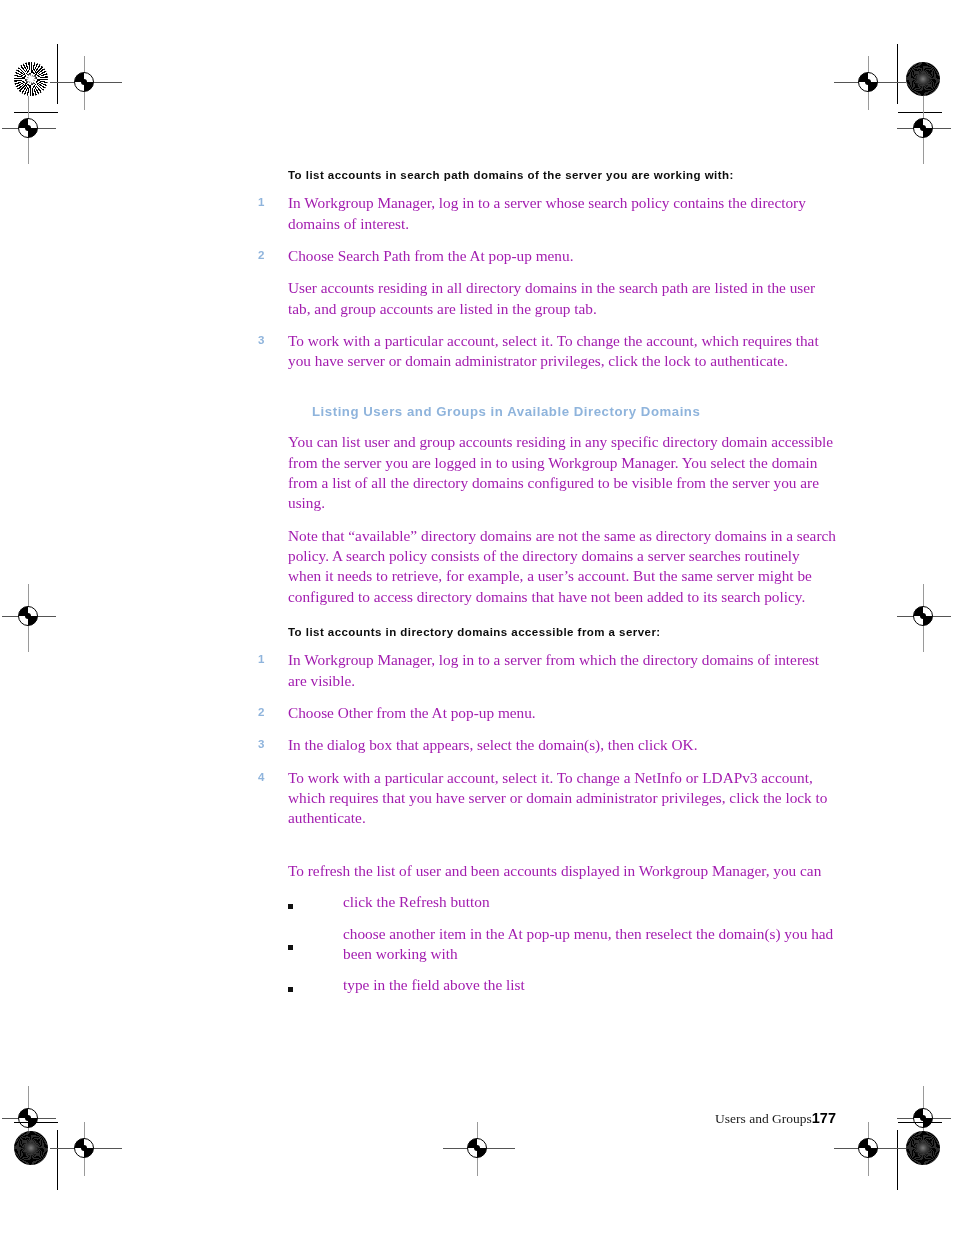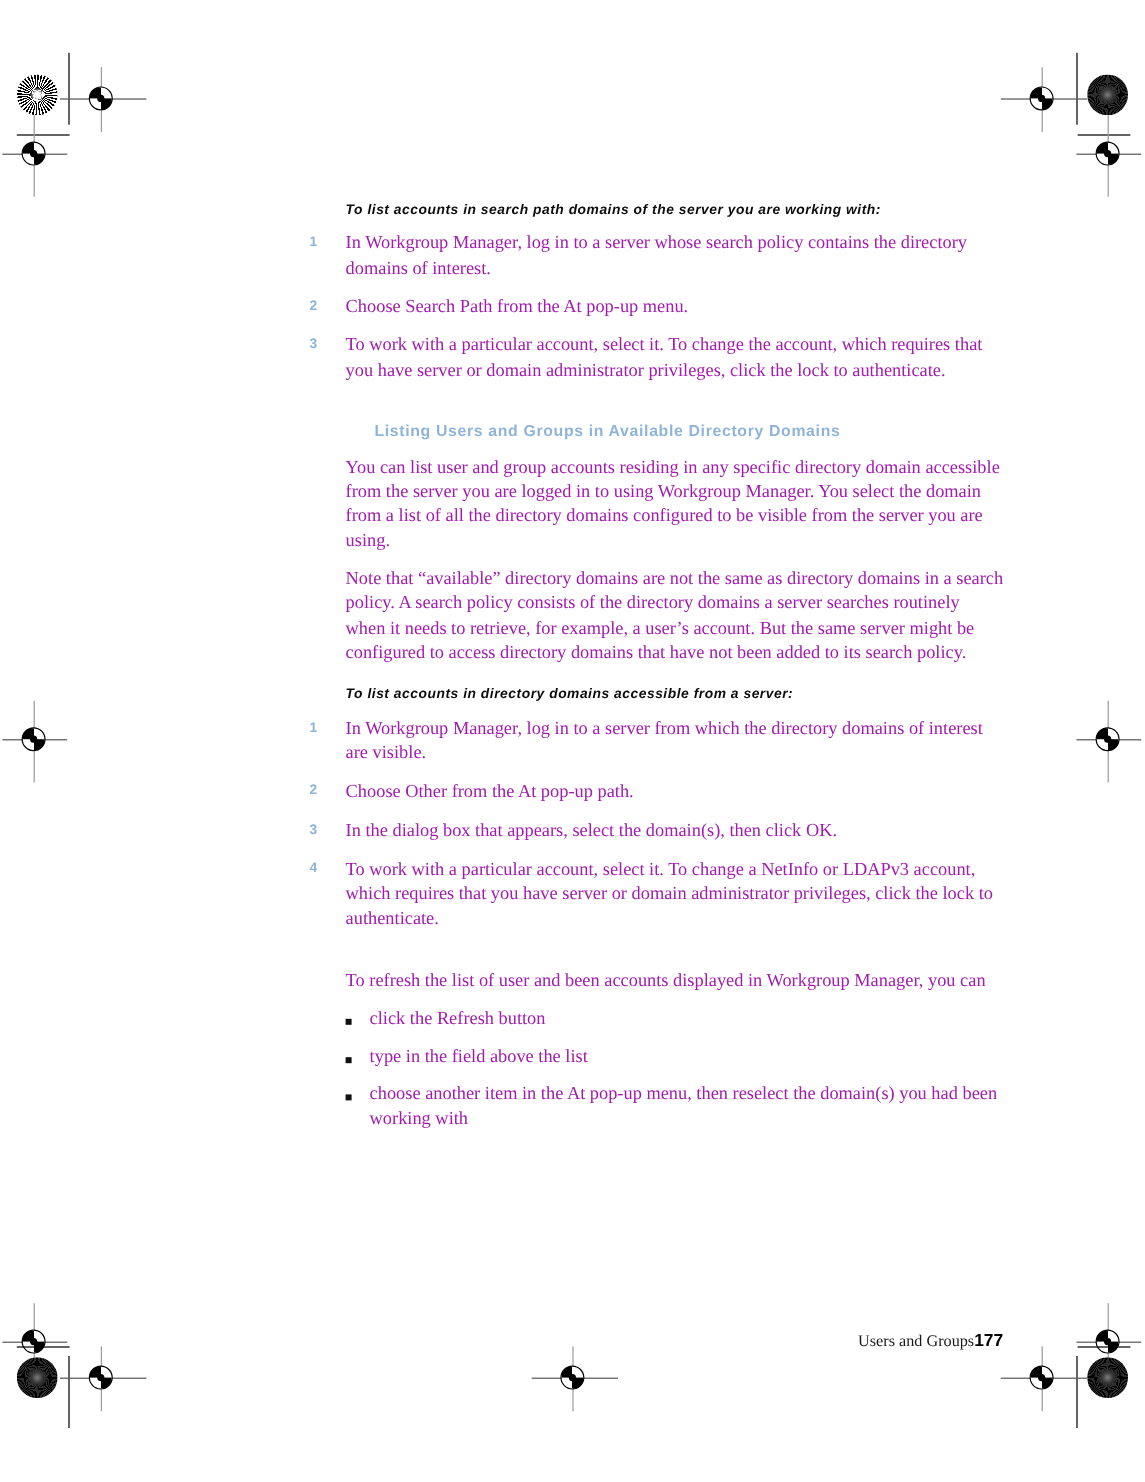--- a/index.html
+++ b/index.html
@@ -94,21 +94,20 @@
   }
 
   .proc-head {
     font-family: "Liberation Sans", "DejaVu Sans", sans-serif;
     font-weight: bold;
     font-size: 11.5px;
     letter-spacing: 0.45px;
     color: #0c0c0c;
     margin: 0 0 11px 30px;
     line-height: 1.25;
-    font-style: italic;
   }
 
   .section-head {
     font-family: "Liberation Sans", "DejaVu Sans", sans-serif;
     font-weight: bold;
     font-size: 13.2px;
     letter-spacing: 0.55px;
     color: #8fb4dc;
     margin: 0 0 12px 30px;
     line-height: 1.25;
@@ -137,22 +136,23 @@
     color: #a21caf;
   }
 
   .para {
     margin: 0 0 12px 30px;
   }
   .para.tight { margin-bottom: 11px; }
 
   .bullet {
     display: flex;
-    align-items: flex-start;
+    align-items: center;
     margin: 0 0 11px 30px;
+    gap: 35px;
   }
   .bullet-mark {
     flex: 0 0 20px;
     font-size: 9px;
     line-height: 1;
     padding-top: 8px;
     color: #111;
   }
   .bullet-mark span {
     display: inline-block;
@@ -271,20 +271,21 @@
     <div class="step">
       <div class="step-num">1</div>
       <div class="step-text">In Workgroup Manager, log in to a server whose search policy contains the directory domains of interest.</div>
     </div>
 
     <div class="step">
       <div class="step-num">2</div>
       <div class="step-text">Choose Search Path from the At pop-up menu.</div>
     </div>
 
+    <p class="para">User accounts residing in all directory domains in the search path are listed in the user tab, and group accounts are listed in the group tab.</p>
 
     <div class="step">
       <div class="step-num">3</div>
       <div class="step-text">To work with a particular account, select it. To change the account, which requires that you have server or domain administrator privileges, click the lock to authenticate.</div>
     </div>
 
     <div class="gap-lg"></div>
 
     <h2 class="section-head">Listing Users and Groups in Available Directory Domains</h2>
 
@@ -296,21 +297,21 @@
 
     <h3 class="proc-head">To list accounts in directory domains accessible from a server:</h3>
 
     <div class="step">
       <div class="step-num">1</div>
       <div class="step-text">In Workgroup Manager, log in to a server from which the directory domains of interest are visible.</div>
     </div>
 
     <div class="step">
       <div class="step-num">2</div>
-      <div class="step-text">Choose Other from the At pop-up path.</div>
+      <div class="step-text">Choose Other from the At pop-up menu.</div>
     </div>
 
     <div class="step">
       <div class="step-num">3</div>
       <div class="step-text">In the dialog box that appears, select the domain(s), then click OK.</div>
     </div>
 
 
     <div class="step">
       <div class="step-num">4</div>
@@ -322,26 +323,26 @@
 
     <p class="para tight">To refresh the list of user and been accounts displayed in Workgroup Manager, you can</p>
 
     <div class="bullet">
       <div class="bullet-mark"><span></span></div>
       <div class="bullet-text">click the Refresh button</div>
     </div>
 
     <div class="bullet">
       <div class="bullet-mark"><span></span></div>
-      <div class="bullet-text">type in the field above the list</div>
+      <div class="bullet-text">choose another item in the At pop-up menu, then reselect the domain(s) you had been working with</div>
     </div>
 
     <div class="bullet">
       <div class="bullet-mark"><span></span></div>
-      <div class="bullet-text">choose another item in the At pop-up menu, then reselect the domain(s) you had been working with</div>
+      <div class="bullet-text">type in the field above the list</div>
     </div>
 
   </div>
 
   <div class="footer">
     <span class="footer-label">Users and Groups</span>
     <span class="footer-page">177</span>
   </div>
 
 </div>

